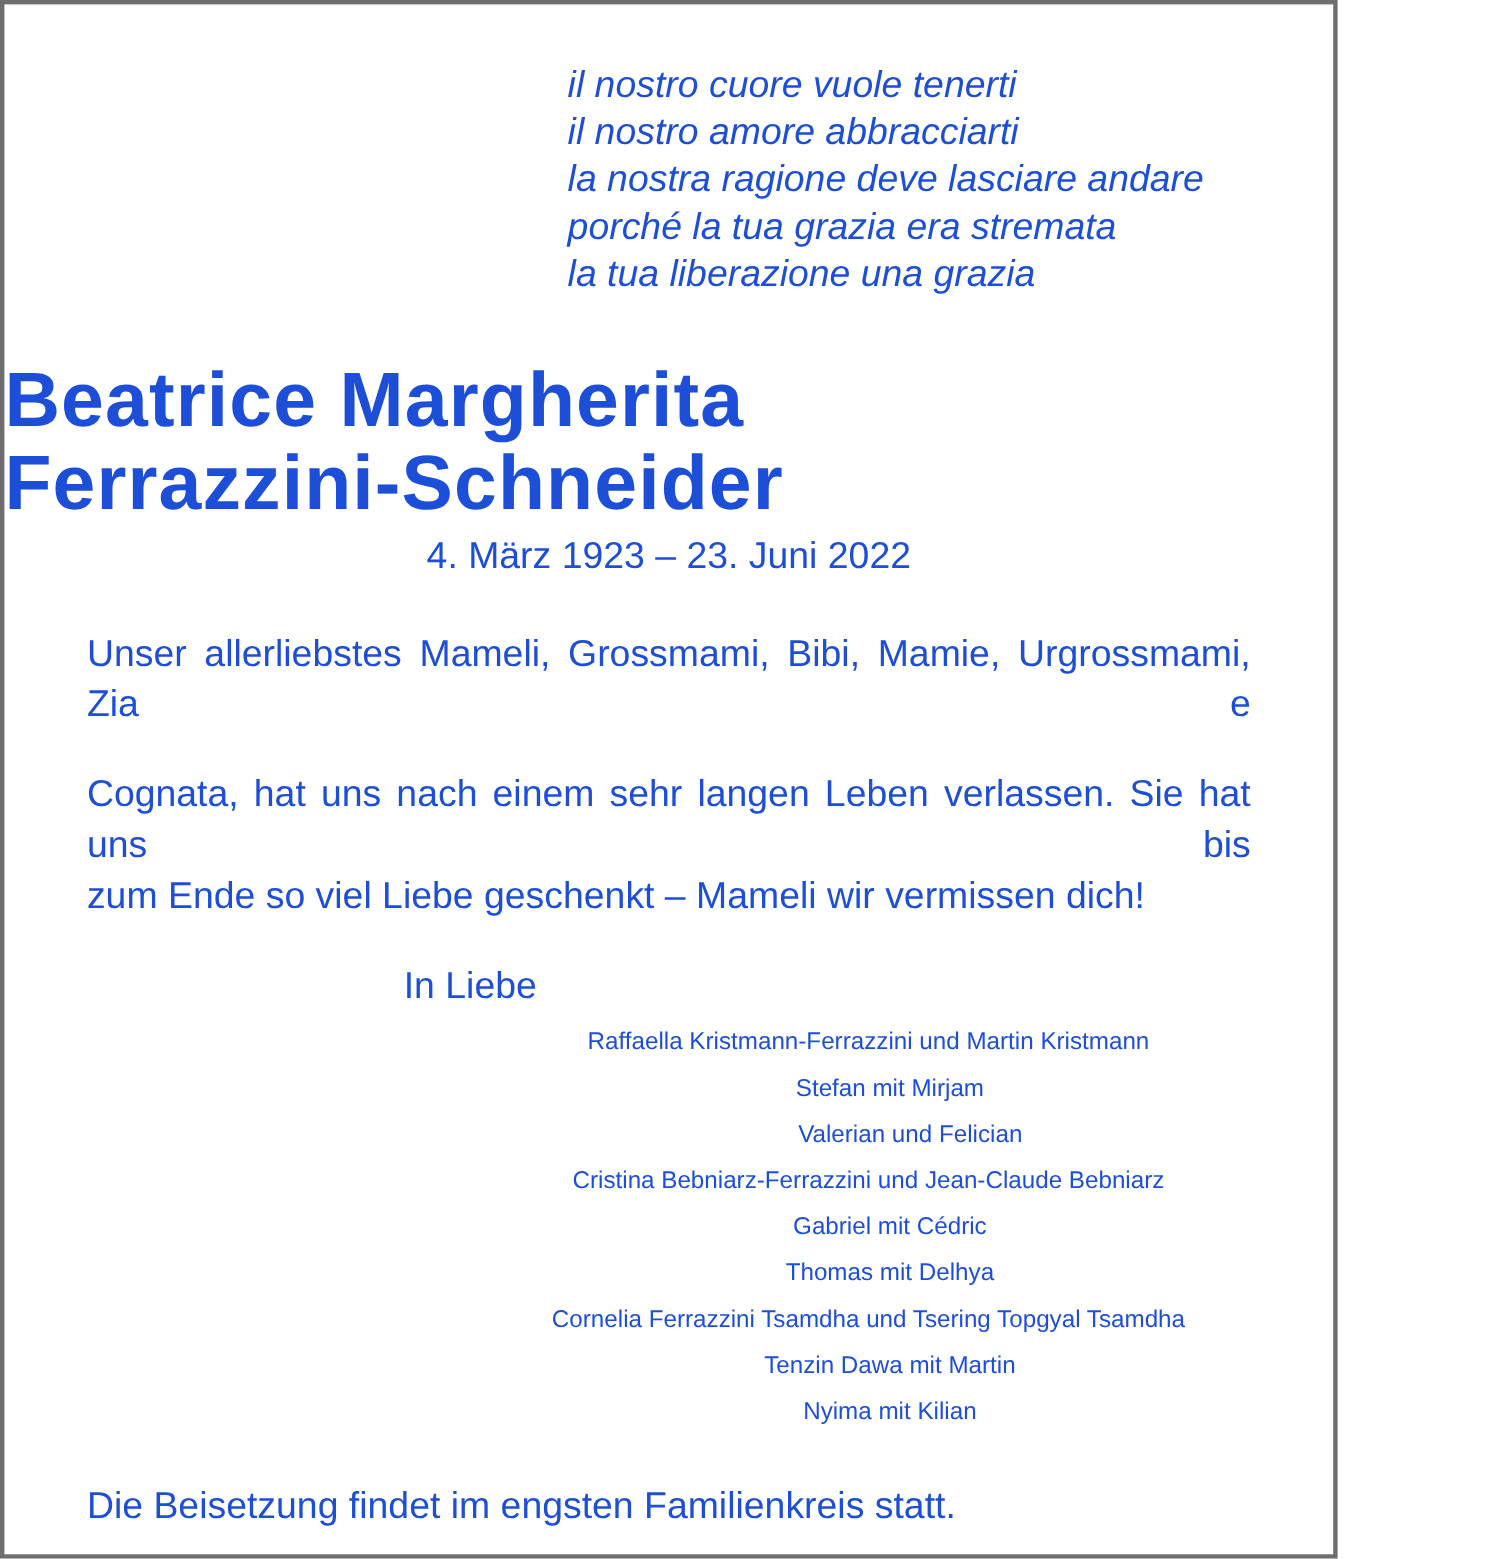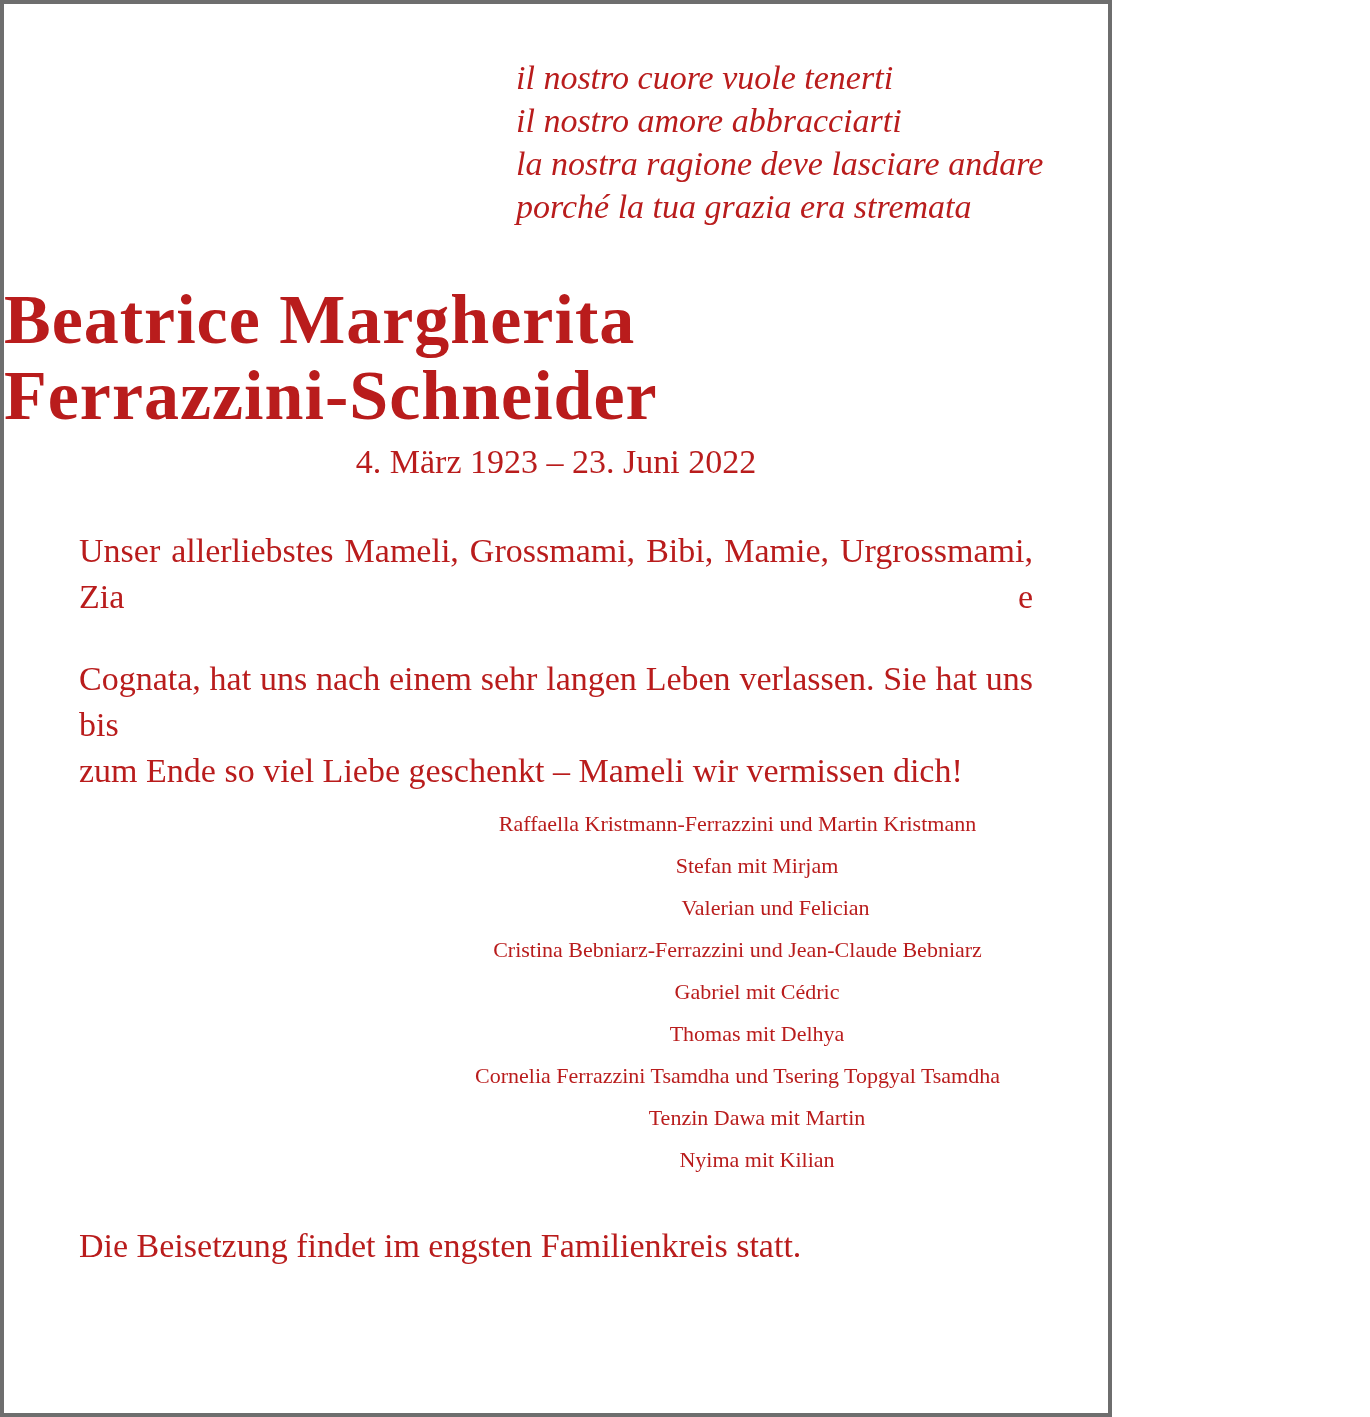--- a/index.html
+++ b/index.html
@@ -1,24 +1,24 @@
 <!DOCTYPE html>
 <html><head>
 <meta charset="utf-8">
 <style>
   * { margin: 0; padding: 0; box-sizing: border-box; }
   html, body { background: #ffffff; }
   .page {
     position: relative;
-    width: 1112px;
+    width: 1216px;
     height: 1417px;
     background: #ffffff;
     border: 4px solid #6e6e6e;
-    font-family: Liberation Serif, serif;
-    color: #b91c1c;
+    font-family: Liberation Sans, sans-serif;
+    color: #1d4ed8;
     overflow: hidden;
   }
   .poem {
     margin: 52px 0 0 512px;
     font-style: italic;
     font-size: 34px;
     line-height: 43px;
   }
   .name {
     margin-top: 54px;
@@ -75,35 +75,37 @@
 </head>
 <body>
 
 <div class="page">
 
   <div class="poem">
     <div>il nostro cuore vuole tenerti</div>
     <div>il nostro amore abbracciarti</div>
     <div>la nostra ragione deve lasciare andare</div>
     <div>porché la tua grazia era stremata</div>
+    <div>la tua liberazione una grazia</div>
   </div>
 
   <div class="name">
     <div>Beatrice Margherita</div>
     <div>Ferrazzini-Schneider</div>
   </div>
 
   <div class="dates">4. März 1923 – 23. Juni 2022</div>
 
   <div class="obituary">
     <div class="jline">Unser allerliebstes Mameli, Grossmami, Bibi, Mamie, Urgrossmami, Zia e</div>
     <div class="jline">Cognata, hat uns nach einem sehr langen Leben verlassen. Sie hat uns bis</div>
     <div class="lline">zum Ende so viel Liebe geschenkt – Mameli wir vermissen dich!</div>
   </div>
 
+  <div class="salutation">In Liebe</div>
 
   <div class="family">
     <div class="indent-0">Raffaella Kristmann-Ferrazzini und Martin Kristmann</div>
     <div class="indent-1">Stefan mit Mirjam</div>
     <div class="indent-2">Valerian und Felician</div>
     <div class="indent-0">Cristina Bebniarz-Ferrazzini und Jean-Claude Bebniarz</div>
     <div class="indent-1">Gabriel mit Cédric</div>
     <div class="indent-1">Thomas mit Delhya</div>
     <div class="indent-0">Cornelia Ferrazzini Tsamdha und Tsering Topgyal Tsamdha</div>
     <div class="indent-1">Tenzin Dawa mit Martin</div>

